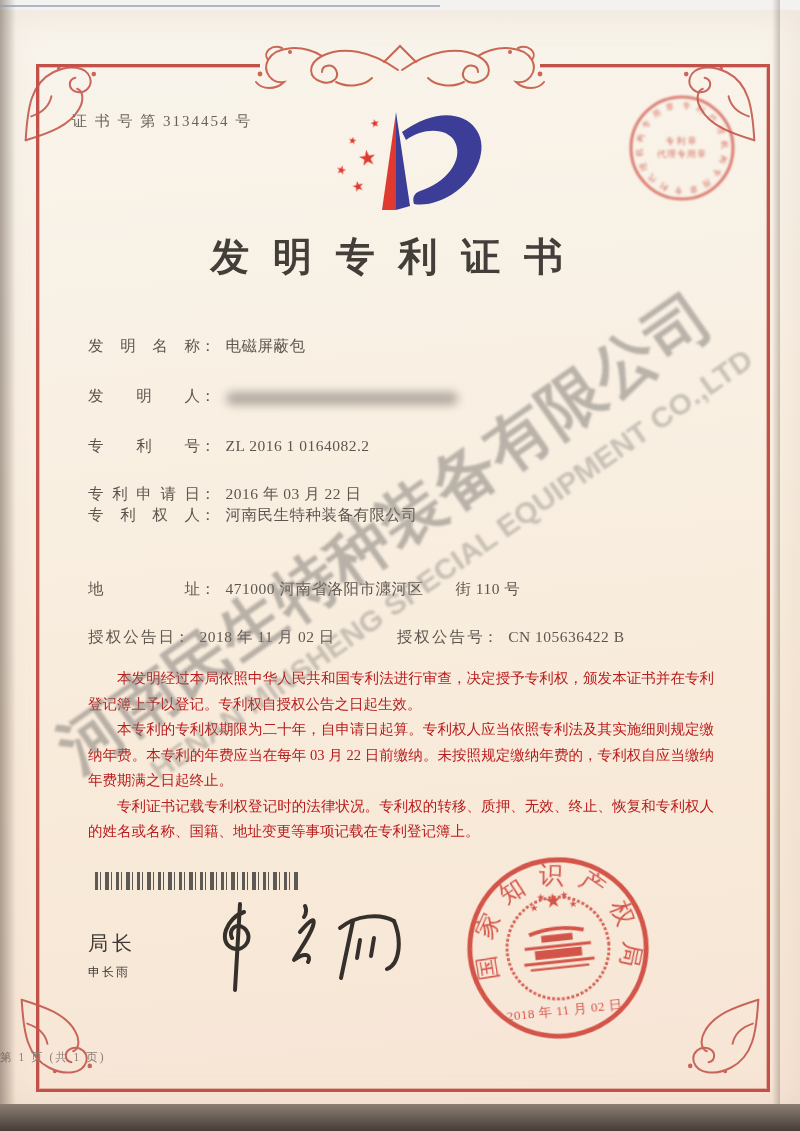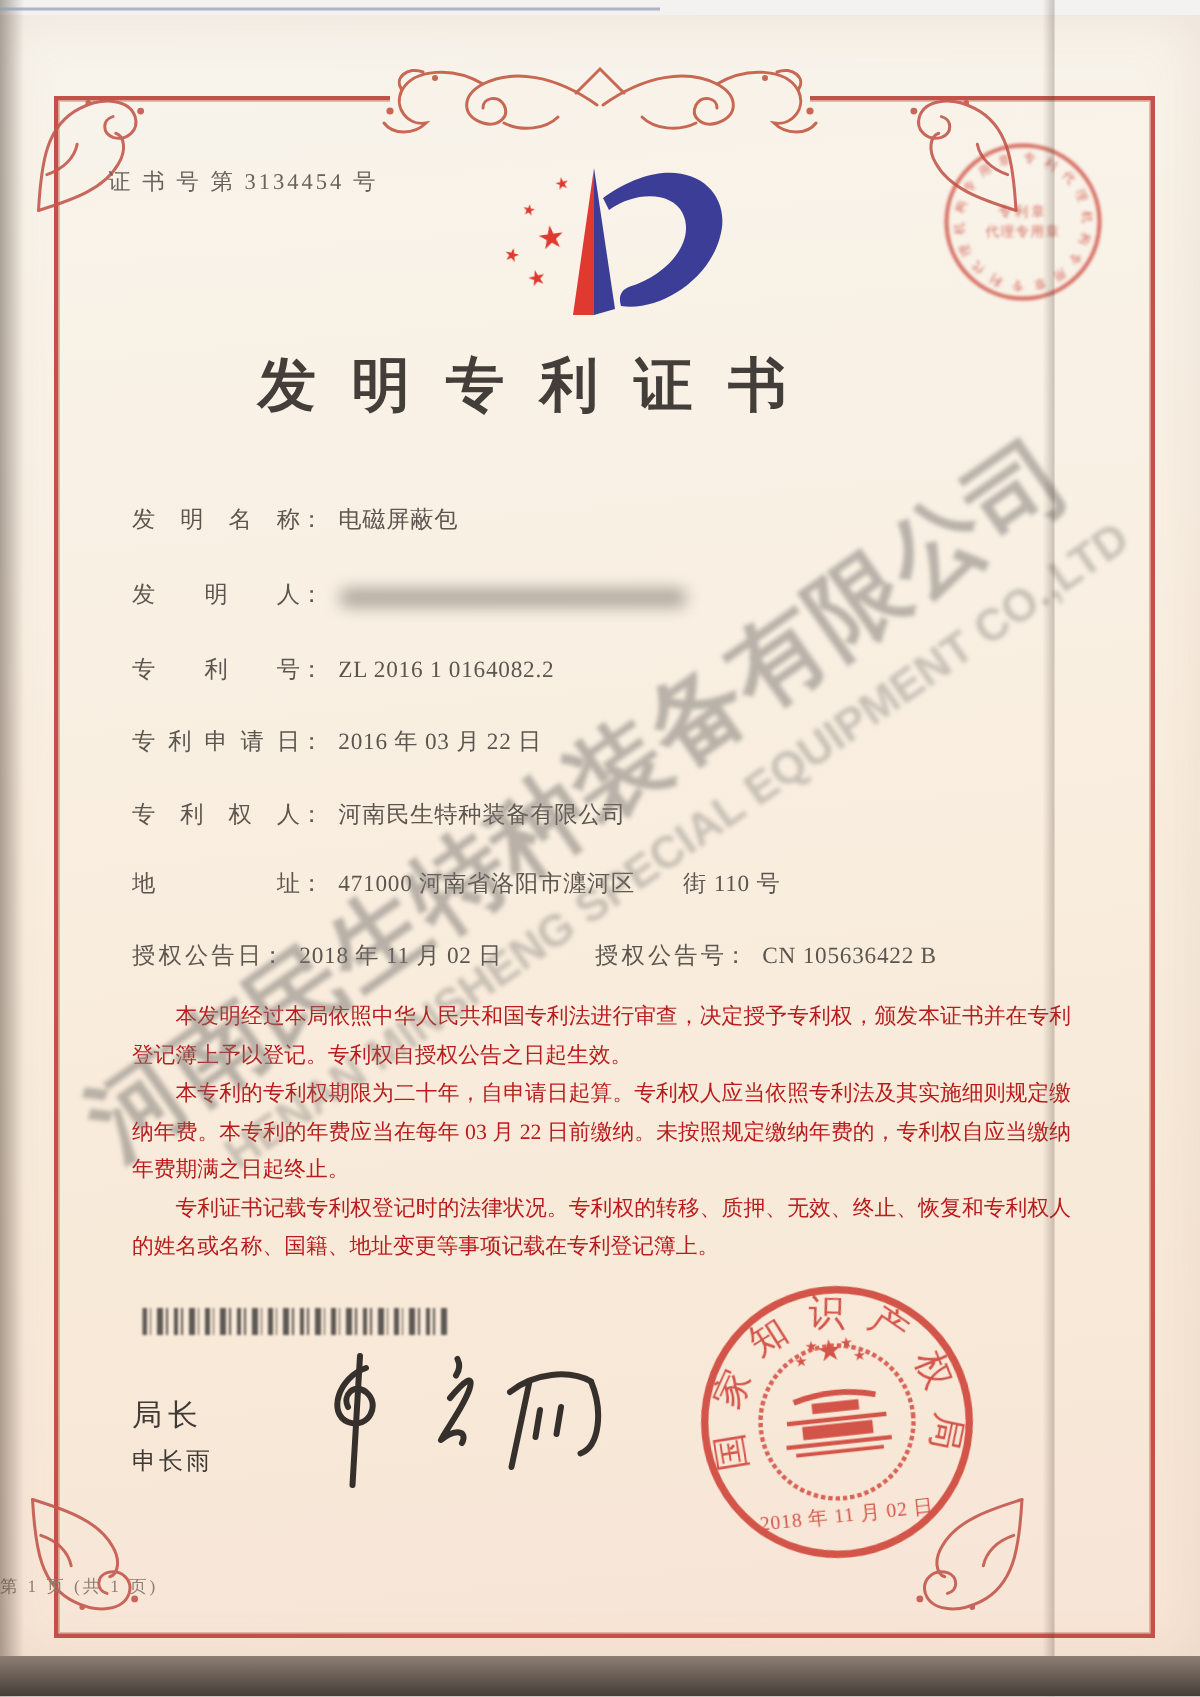--- a/index.html
+++ b/index.html
@@ -1,17 +1,17 @@
 <!DOCTYPE html>
 <html><head>
 <meta charset="utf-8">
 <style>
   html,body{margin:0;padding:0;}
   body{width:800px;height:1131px;overflow:hidden;font-family:"Liberation Serif","DejaVu Serif",serif;}
-  .photo{position:relative;width:703px;height:1131px;background:#efece6;}
+  .photo{position:relative;width:780px;height:1131px;background:#efece6;}
   
   .paper{position:absolute;left:0;top:10px;width:800px;height:1100px;
     background:linear-gradient(175deg,#f8f4ec 0%,#f9f0e3 35%,#f8ead9 70%,#f7e5d6 100%);
     box-shadow:inset 0 0 40px rgba(150,110,85,.12);}
   
   .edge-top{position:absolute;left:0;top:0;width:800px;height:10px;background:#f3f2f0;z-index:40;}
   .edge-blue{position:absolute;left:0;top:5px;width:440px;height:2px;background:#93a0b5;opacity:.75;z-index:41;}
   .edge-left{position:absolute;left:0;top:0;width:16px;height:1131px;background:linear-gradient(90deg,rgba(74,60,50,.42),rgba(74,60,50,0));z-index:40;}
   .edge-right{position:absolute;right:0;top:0;width:8px;height:1131px;background:linear-gradient(270deg,rgba(80,65,55,.28),rgba(80,65,55,0));z-index:40;}
   .edge-bottom{position:absolute;left:0;top:1104px;width:800px;height:27px;background:linear-gradient(180deg,#8d7e73,#453d36);z-index:40;}
@@ -47,21 +47,21 @@
   .body-text{position:absolute;left:88px;top:666px;width:626px;z-index:4;color:#b91c1c;
     font-size:14.5px;line-height:25.5px;text-align:justify;filter:blur(.3px);}
   .body-text p{margin:0;text-indent:2em;}
 
   
   .barcode{position:absolute;left:95px;top:872px;width:204px;height:18px;z-index:4;opacity:.82;filter:blur(.6px);
     background:repeating-linear-gradient(90deg,#3c3a38 0 3px,transparent 3px 5px,#3c3a38 5px 6px,transparent 6px 10px,#3c3a38 10px 14px,transparent 14px 16px,#3c3a38 16px 17px,transparent 17px 21px);}
 
   
   .official-title{position:absolute;left:88px;top:930px;font-size:20px;letter-spacing:4px;color:#3f3a35;z-index:4;filter:blur(.3px);}
-  .official-name{position:absolute;left:88px;top:964px;font-size:16px;letter-spacing:2px;color:#3f3a35;z-index:4;filter:blur(.3px);}
+  .official-name{position:absolute;left:88px;top:964px;font-size:12px;letter-spacing:2px;color:#3f3a35;z-index:4;filter:blur(.3px);}
   .signature{position:absolute;left:188px;top:898px;width:240px;height:100px;z-index:4;filter:blur(.4px);}
 
   
   .main-seal{position:absolute;left:460px;top:850px;width:196px;height:196px;z-index:6;opacity:.9;
     transform:rotate(-6deg);filter:blur(.5px);}
   .agency-seal{position:absolute;left:620px;top:86px;width:124px;height:124px;z-index:6;opacity:.8;filter:blur(1.2px);}
 
   
   .footer{position:absolute;left:0;top:1050px;width:100%;text-align:left;font-size:11.5px;
     letter-spacing:2px;color:#8d7e72;z-index:4;filter:blur(.4px);}
@@ -162,21 +162,21 @@
   </div>
   <div class="row" style="top:336px">
     <span class="lbl">发明名称</span><span class="colon">：</span><span class="val">电磁屏蔽包</span>
   </div>
   <div class="row" style="top:436px">
     <span class="lbl">专利号</span><span class="colon">：</span><span class="val">ZL 2016 1 0164082.2</span>
   </div>
   <div class="row" style="top:484px">
     <span class="lbl">专利申请日</span><span class="colon">：</span><span class="val">2016 年 03 月 22 日</span>
   </div>
-  <div class="row" style="top:533px">
+  <div class="row" style="top:505px">
     <span class="lbl">专利权人</span><span class="colon">：</span><span class="val">河南民生特种装备有限公司</span>
   </div>
   <div class="row" style="top:579px">
     <span class="lbl">地址</span><span class="colon">：</span><span class="val">471000 河南省洛阳市瀍河区　　街 110 号</span>
   </div>
   <div class="row" style="top:627px">
     <span><span class="lbl" style="width:86px">授权公告日</span><span class="colon">：</span><span class="val">2018 年 11 月 02 日</span></span>
     <span class="pair2"><span class="lbl" style="width:86px">授权公告号</span><span class="colon">：</span><span class="val">CN 105636422 B</span></span>
   </div>
 

